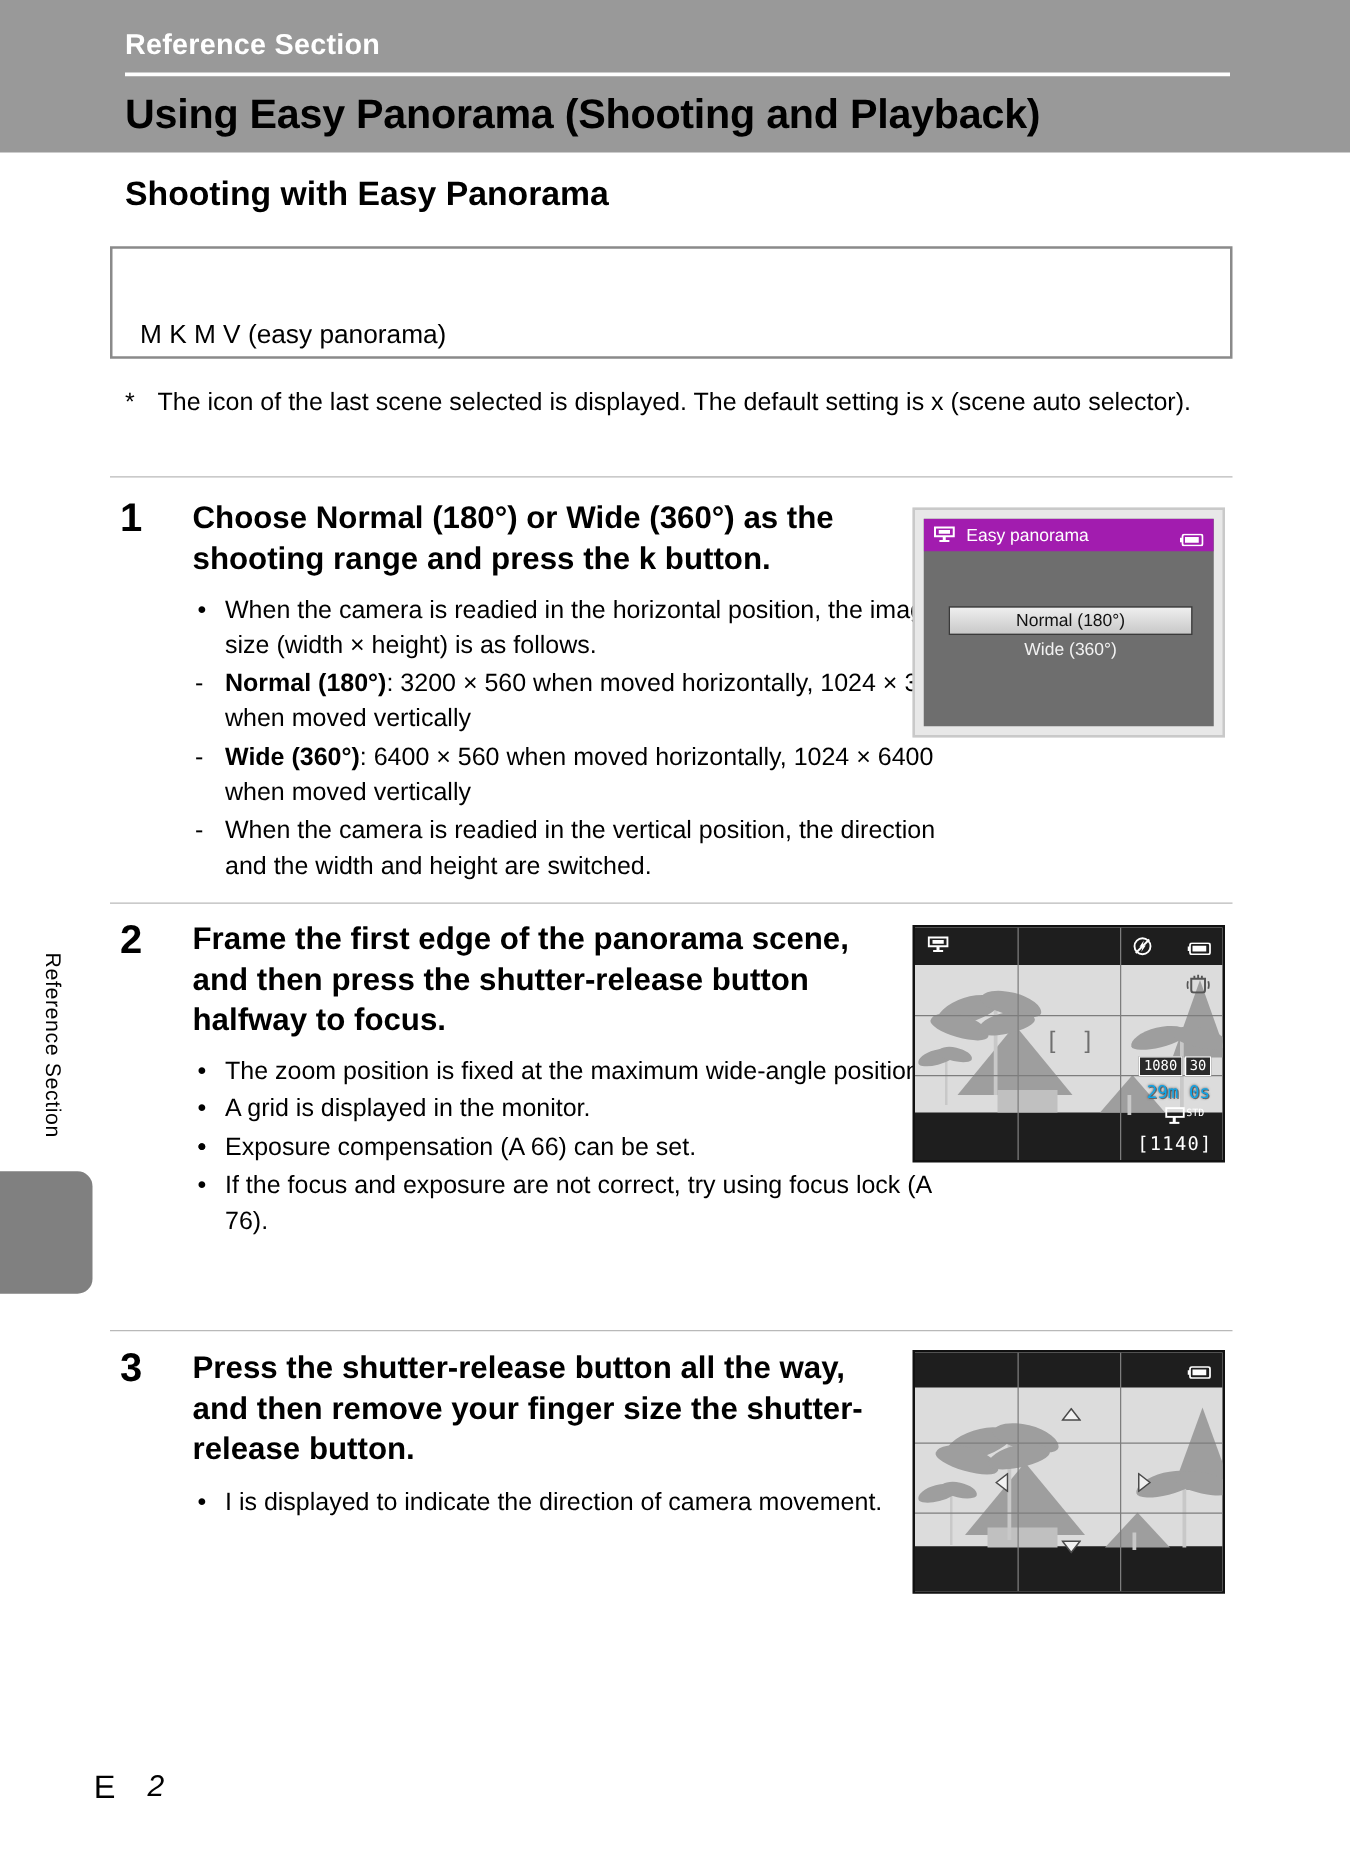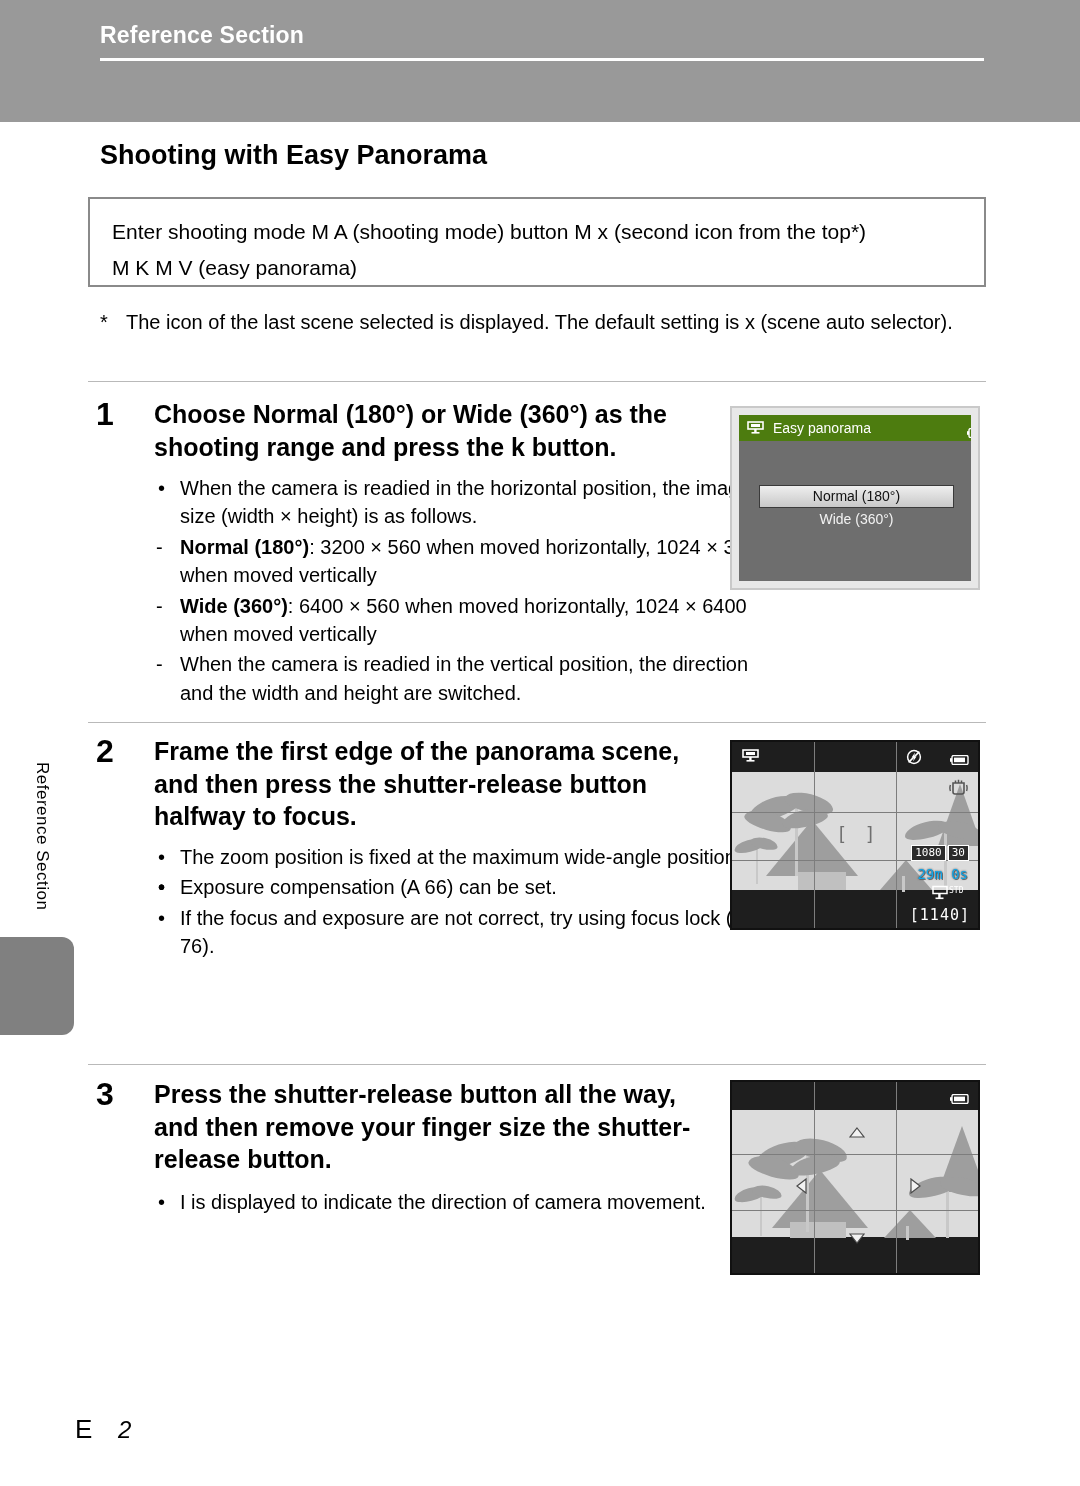--- a/index.html
+++ b/index.html
@@ -117,22 +117,21 @@
     left:730px;top:406px;width:250px;height:184px;
     border:2px solid #c9c9c9;background:#e8e8e8;
     padding:7px;
   }
   .cam1-inner{
     position:relative;width:100%;height:100%;
     background:#6e6e6e;overflow:hidden;
   }
   .cam1-bar{
     position:absolute;left:0;top:0;width:100%;height:26px;
-    background:#4d7c0f;
-    padding-left:23px;
+    background:#a21caf;
   }
   .cam1-bar .pano-ic{
     position:absolute;left:8px;top:5px;
   }
   .cam1-bar .ttl{
     position:absolute;left:34px;top:5px;
     font-size:14px;color:#fff;
   }
   .cam1-bar .batt{
     position:absolute;right:8px;top:9px;
@@ -206,29 +205,29 @@
     letter-spacing:1px;
   }
   .arrow-t{position:absolute;}
 </style>
 </head>
 <body>
 
 <div class="header-band">
   <div class="header-kicker">Reference Section</div>
   <div class="header-rule"></div>
+  <div class="header-title">Using Easy Panorama (Shooting and Playback)</div>
 </div>
 
 <div class="sub-title">Shooting with Easy Panorama</div>
 
 <div class="side-label">Reference Section</div>
 <div class="side-tab"></div>
 
 <div class="instr-box">
-  <div class="instr-line l1">Enter shooting mode M A  (shooting mode) button M x  (second icon from the top*)</div>
   <div class="instr-line l2">M K M V  (easy panorama)</div>
 </div>
 
 <div class="footnote">
   <span class="star">*</span>
   <span class="ftext">The icon of the last scene selected is displayed. The default setting is x  (scene auto selector).</span>
 </div>
 
 <div class="sep" style="top:381px;"></div>
 <div class="sep" style="top:722px;"></div>
@@ -243,21 +242,21 @@
       <div class="bl dash"><span class="mk">-</span><b>Wide (360°)</b><span>: 6400 × 560 when moved horizontally, 1024 × 6400 when moved vertically</span></div>
       <div class="bl dash"><span class="mk">-</span><span>When the camera is readied in the vertical position, the direction and the width and height are switched.</span></div>
     </div>
 </div>
 
 <div class="step" style="left:96px;top:733px;width:620px;">
   <div class="step-num">2</div>
   <div class="step-head"><span>Frame the first edge of the panorama scene, and then press the shutter-release button halfway to focus.</span></div>
   <div class="bullets" style="top:110px;">
       <div class="bl"><span class="mk">•</span><span>The zoom position is fixed at the maximum wide-angle position.</span></div>
-      <div class="bl"><span class="mk">•</span></div>
+      <div class="bl"><span class="mk">•</span><span>A grid is displayed in the monitor.</span></div>
       <div class="bl"><span class="mk">•</span></div>
       <div class="bl"><span class="mk">•</span><span>Exposure compensation (A  66) can be set.</span></div>
       <div class="bl"><span class="mk">•</span><span>If the focus and exposure are not correct, try using focus lock (A  76).</span></div>
     </div>
 </div>
 
 <div class="step" style="left:96px;top:1076px;width:620px;">
   <div class="step-num">3</div>
   <div class="step-head"><span>Press the shutter-release button all the way, and then remove your finger size the shutter-release button.</span></div>
   <div class="bullets" style="top:112px;">

